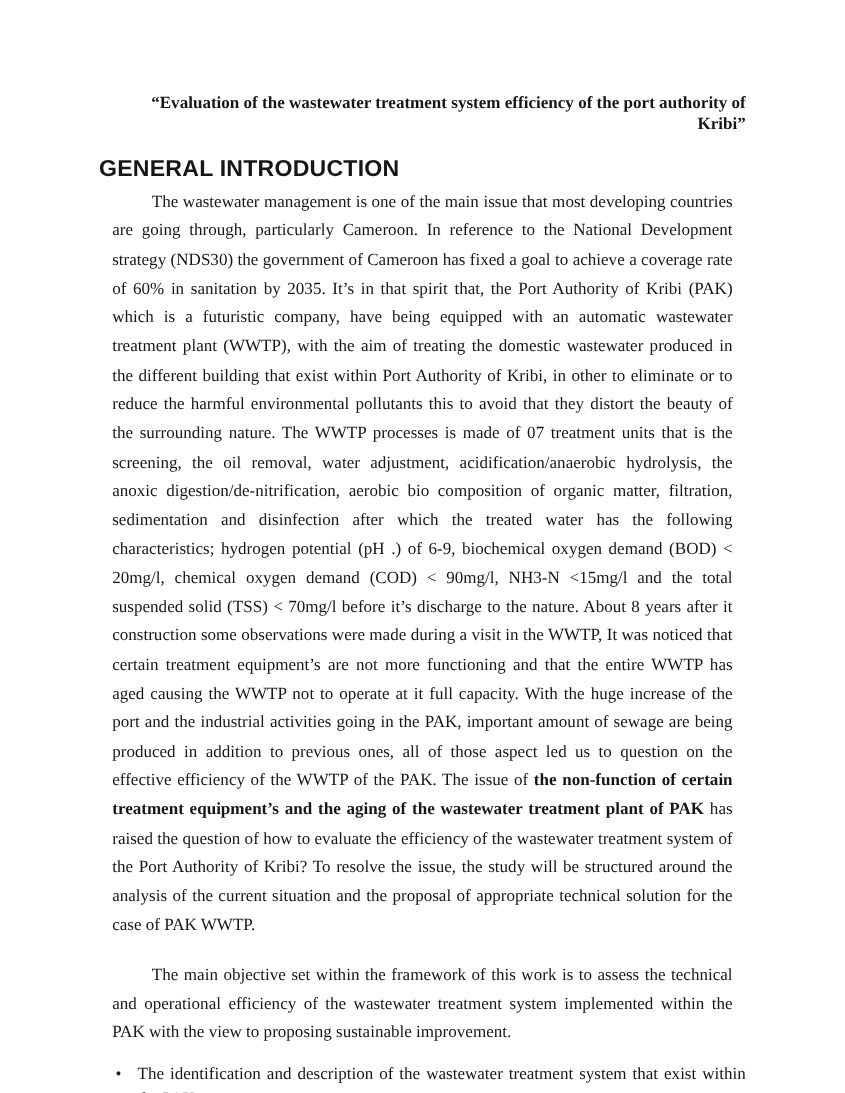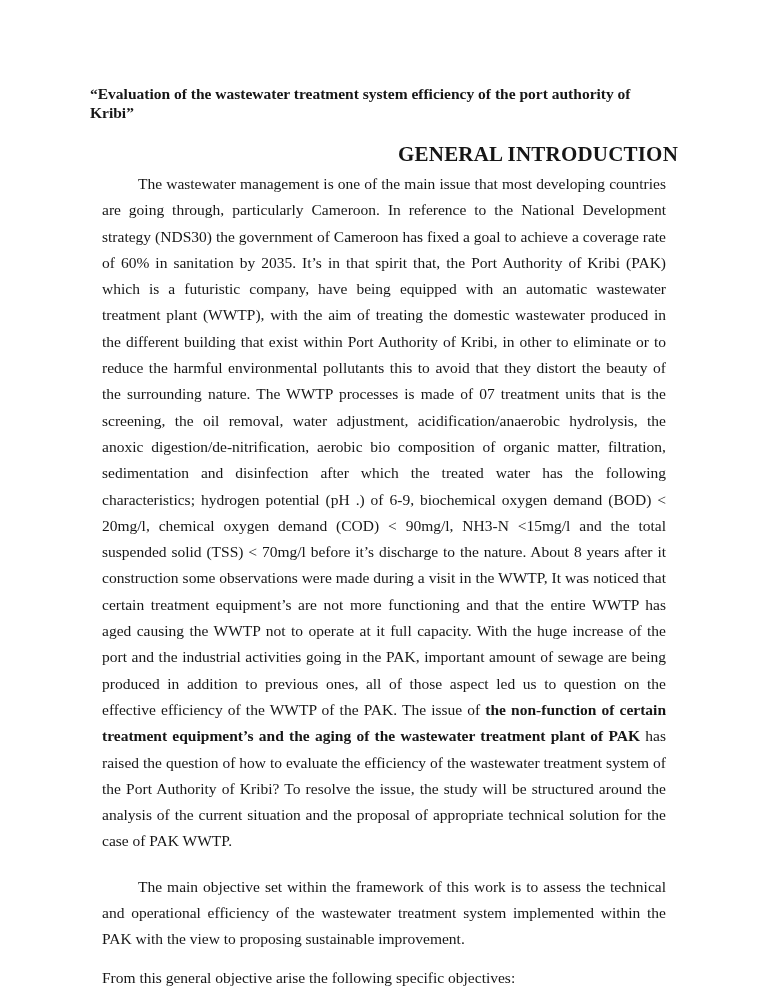--- a/index.html
+++ b/index.html
@@ -16,32 +16,32 @@
     box-sizing: border-box;
     width: 768px;
     height: 994px;
     padding: 84px 90px 0 90px;
     background: #ffffff;
     color: #161616;
     font-family: "Liberation Serif", "DejaVu Serif", serif;
   }
   .doc-title {
     margin: 0;
-    text-align: left;
+    text-align: right;
     font-weight: bold;
     font-size: 15.5px;
     line-height: 19px;
   }
   .doc-heading {
     margin: 20px 0 0 0;
-    text-align: right;
+    text-align: left;
     font-weight: bold;
     font-size: 21px;
     line-height: 24px;
-    font-family: Liberation Serif, serif;
+    font-family: Liberation Sans, sans-serif;
     letter-spacing: 0.2px;
   }
   .body-para {
     margin: 12px;
     font-size: 15.5px;
     line-height: 26.3px;
     text-align: justify;
   }
   .body-para.indent {
     text-indent: 36px;
@@ -73,19 +73,18 @@
 <body>
 
 <div class="page">
   <p class="doc-title">“Evaluation of the wastewater treatment system efficiency of the port authority of Kribi”</p>
 
   <h1 class="doc-heading">GENERAL INTRODUCTION</h1>
 
   <div id="paragraphs">
       <p class="body-para indent"><span>The wastewater management is one of the main issue that most developing countries are going through, particularly Cameroon. In reference to the National Development strategy (NDS30) the government of Cameroon has fixed a goal to achieve a coverage rate of 60% in sanitation by 2035. It’s in that spirit that, the Port Authority of Kribi (PAK) which is a futuristic company, have being equipped with an automatic wastewater treatment plant (WWTP), with the aim of treating the domestic wastewater produced in the different building that exist within Port Authority of Kribi, in other to eliminate or to reduce the harmful environmental pollutants this to avoid that they distort the beauty of the surrounding nature. The WWTP processes is made of 07 treatment units that is the screening, the oil removal, water adjustment, acidification/anaerobic hydrolysis, the anoxic digestion/de-nitrification, aerobic bio composition of organic matter, filtration, sedimentation and disinfection after which the treated water has the following characteristics; hydrogen potential (pH .) of 6-9, biochemical oxygen demand (BOD) &lt; 20mg/l, chemical oxygen demand (COD) &lt; 90mg/l, NH3-N &lt;15mg/l and the total suspended solid (TSS) &lt; 70mg/l before it’s discharge to the nature. About 8 years after it construction some observations were made during a visit in the WWTP, It was noticed that certain treatment equipment’s are not more functioning and that the entire WWTP has aged causing the WWTP not to operate at it full capacity. With the huge increase of the port and the industrial activities going in the PAK, important amount of sewage are being produced in addition to previous ones, all of those aspect led us to question on the effective efficiency of the WWTP of the PAK. The issue of </span><b>the non-function of certain treatment equipment’s and the aging of the wastewater treatment plant of PAK</b><span> has raised the question of how to evaluate the efficiency of the wastewater treatment system of the Port Authority of Kribi? To resolve the issue, the study will be structured around the analysis of the current situation and the proposal of appropriate technical solution for the case of PAK WWTP.</span></p>
       <p class="body-para indent"><span>The main objective set within the framework of this work is to assess the technical and operational efficiency of the wastewater treatment system implemented within the PAK with the view to proposing sustainable improvement.</span></p>
-      <p class="body-para"><span>From this general objective arise the following specific objectives:</span></p>
     </div>
 
   <ul id="bullets" class="bullet-list">
       <li><span class="bullet-marker">•</span><span>The identification and description of the wastewater treatment system that exist within the PAK;</span></li>
     </ul>
 </div>
 
 </body></html>

